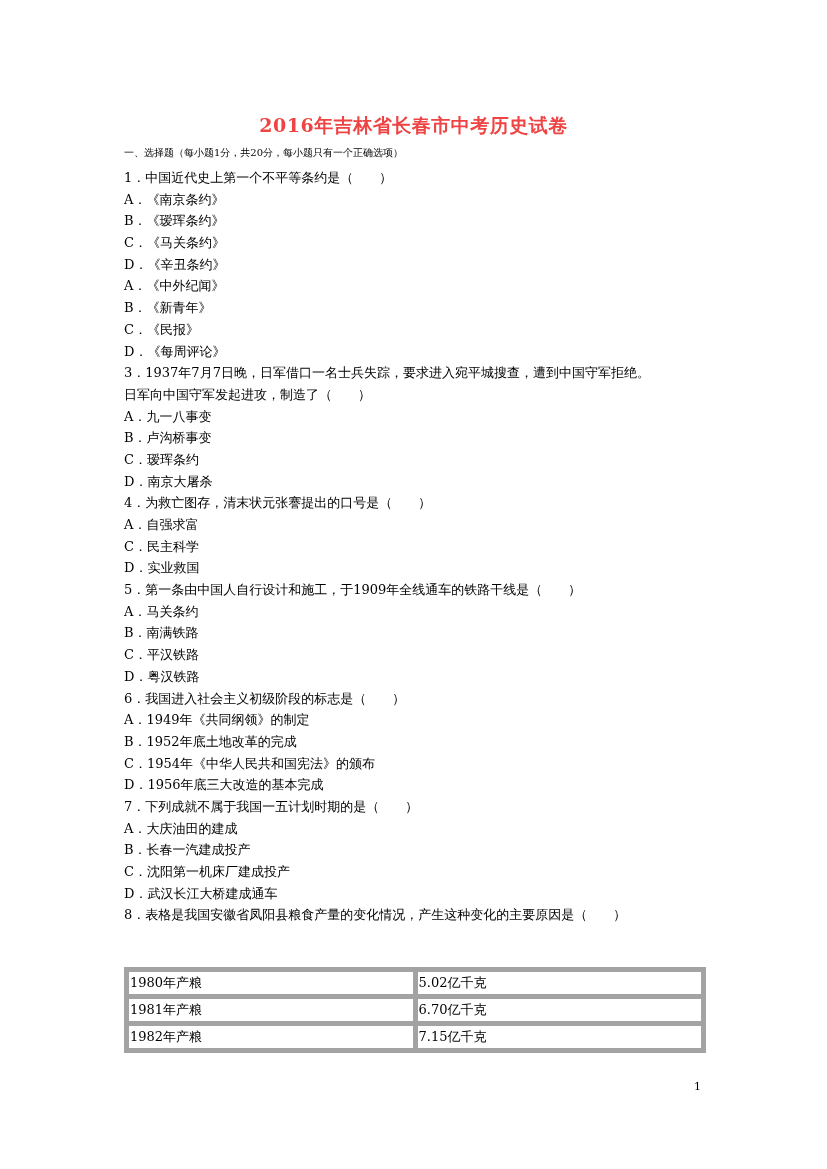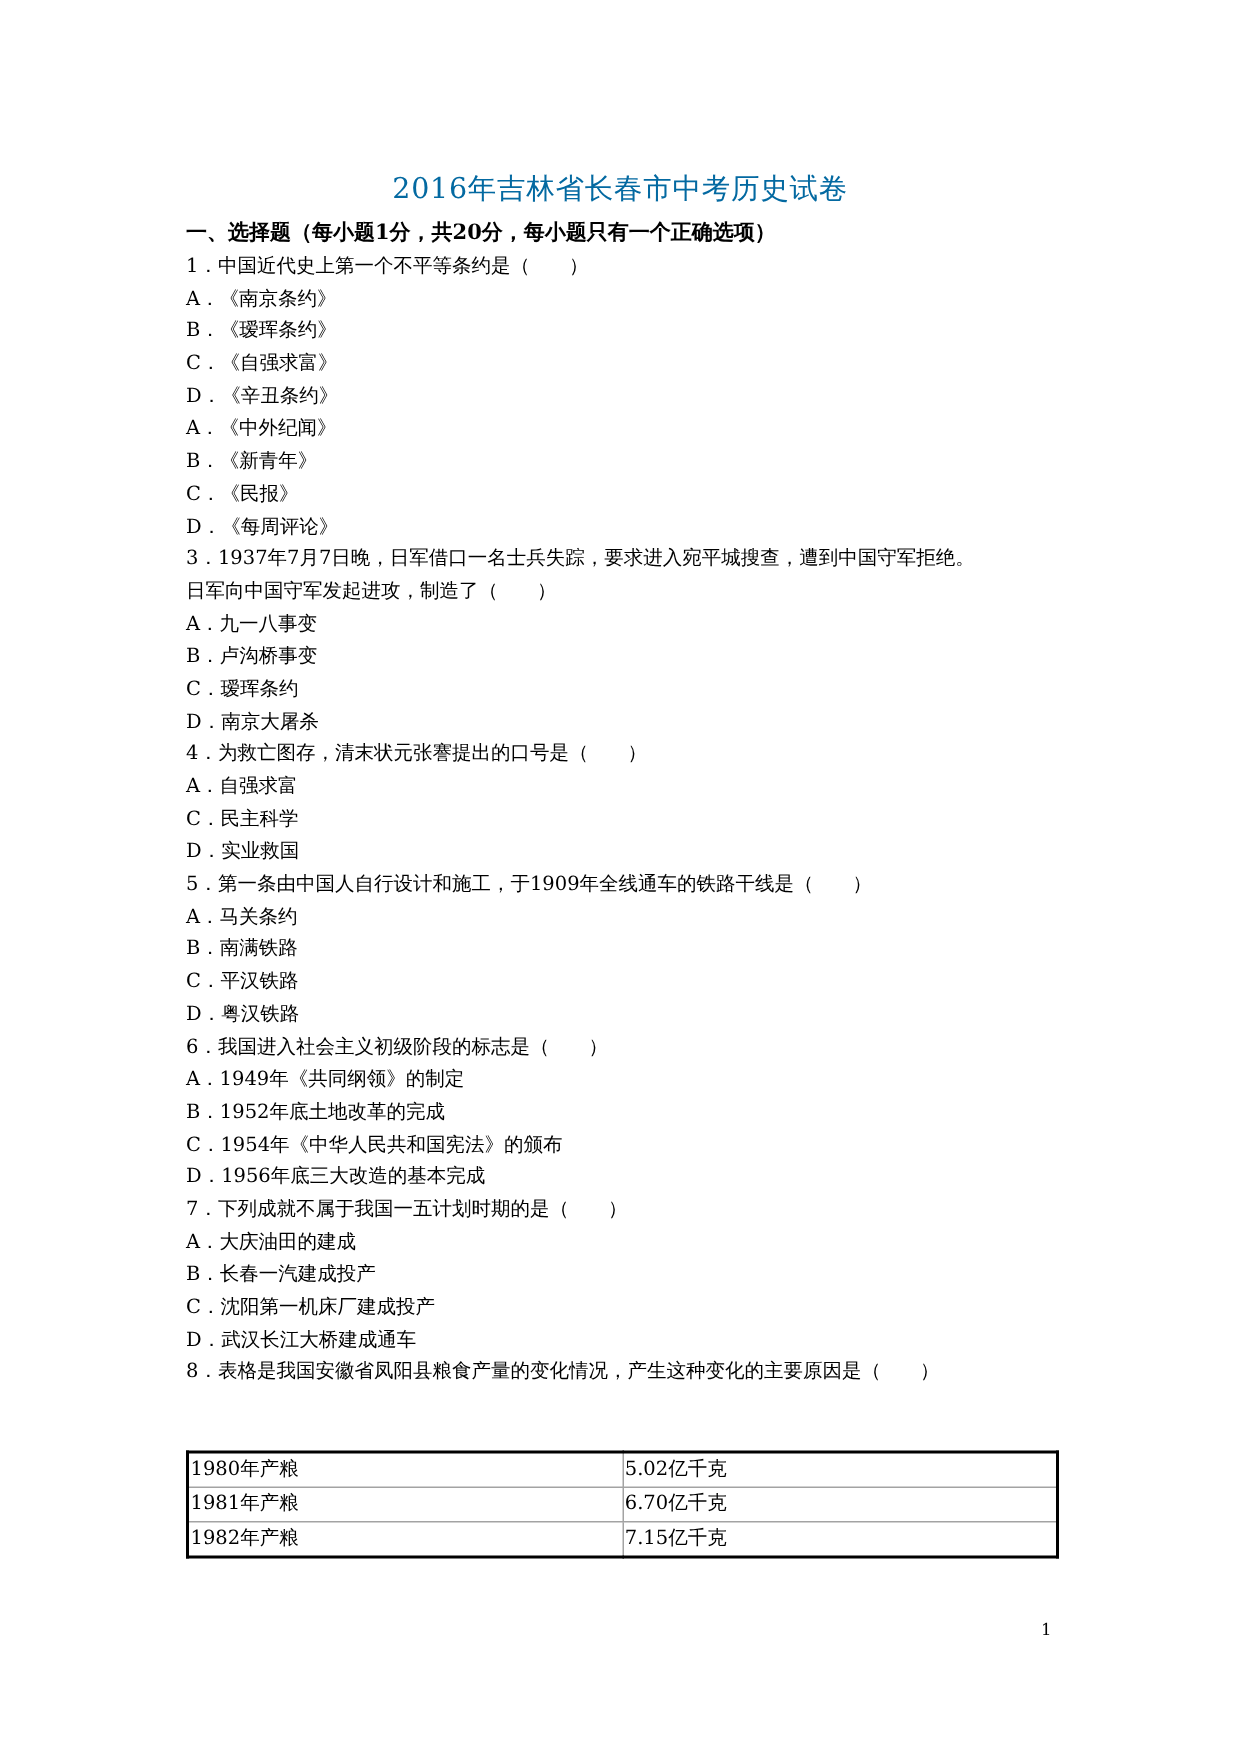--- a/index.html
+++ b/index.html
@@ -1,38 +1,38 @@
 <!DOCTYPE html>
 <html><head>
 <meta charset="utf-8">
 <style>
   html, body { margin:0; padding:0; background:#ffffff; }
   body { width:827px; height:1169px; position:relative; overflow:hidden;
          font-family:"DejaVu Serif","Liberation Serif",serif; color:#000; }
   .title { position:absolute; left:0; width:827px; top:113px; text-align:center;
-           font-size:19px; font-weight:normal; color:#0369a1; letter-spacing:0.5px; }
-  .section { position:absolute; left:124px; top:146px; font-size:14px; font-weight:bold; }
+           font-size:19px; font-weight:bold; color:#ef4444; letter-spacing:0.5px; }
+  .section { position:absolute; left:124px; top:146px; font-size:10px; font-weight:normal; }
   .content { position:absolute; left:124px; top:167px; width:590px; font-size:13px; }
   .line { height:21.7px; line-height:21.7px; white-space:nowrap; }
   table.data { position:absolute; left:124px; top:967px; width:582px; border-collapse:collapse; font-size:13px; }
-  table.data td { border:1px solid #a3a3a3; height:22px; padding:0 1px; line-height:22px; }
+  table.data td { border:5px solid #a3a3a3; height:22px; padding:0 1px; line-height:22px; }
   table.data { border:2px solid #000; }
   .pagenum { position:absolute; left:694px; top:1080px; font-size:11px; }
 </style>
 </head>
 <body>
 
 <div class="title">2016年吉林省长春市中考历史试卷</div>
 <div class="section">一、选择题（每小题1分，共20分，每小题只有一个正确选项）</div>
 
 <div class="content">
   <div class="line">1．中国近代史上第一个不平等条约是（　　）</div>
   <div class="line">A．《南京条约》</div>
   <div class="line">B．《瑷珲条约》</div>
-  <div class="line">C．《自强求富》</div>
+  <div class="line">C．《马关条约》</div>
   <div class="line">D．《辛丑条约》</div>
   <div class="line">A．《中外纪闻》</div>
   <div class="line">B．《新青年》</div>
   <div class="line">C．《民报》</div>
   <div class="line">D．《每周评论》</div>
   <div class="line">3．1937年7月7日晚，日军借口一名士兵失踪，要求进入宛平城搜查，遭到中国守军拒绝。</div>
   <div class="line">日军向中国守军发起进攻，制造了（　　）</div>
   <div class="line">A．九一八事变</div>
   <div class="line">B．卢沟桥事变</div>
   <div class="line">C．瑷珲条约</div>

